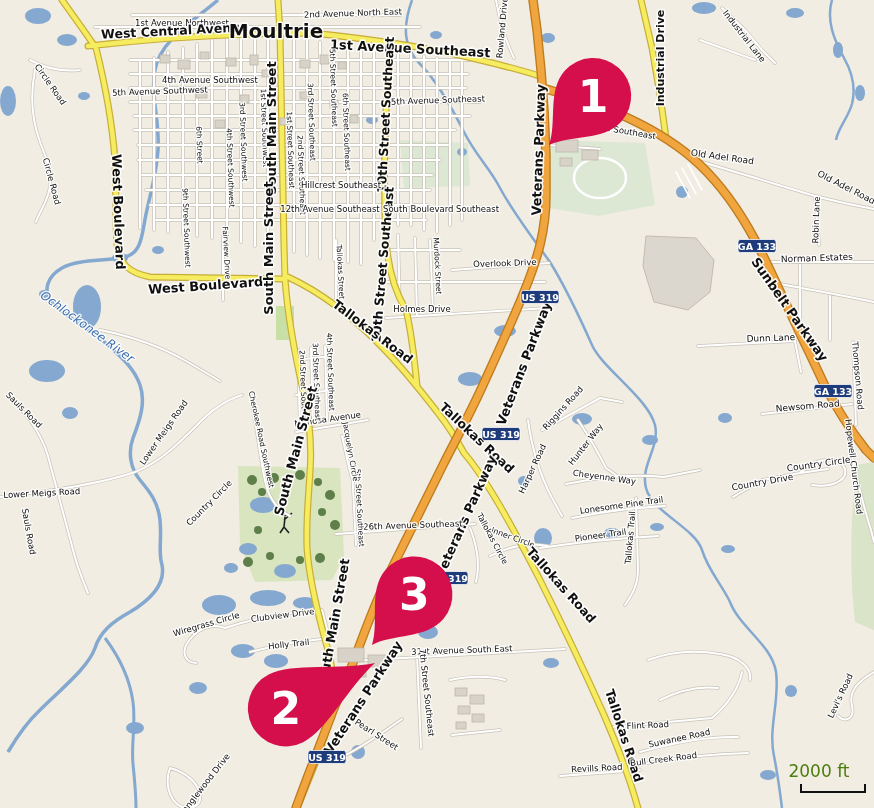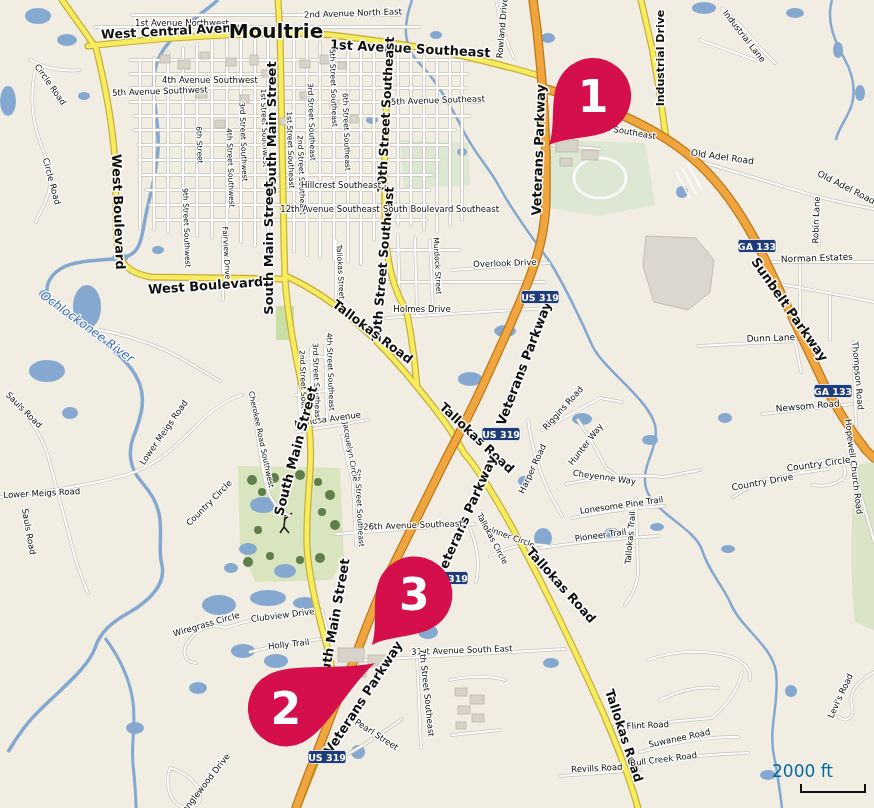--- a/index.html
+++ b/index.html
@@ -2,21 +2,21 @@
 <html><head>
 <meta charset="utf-8">
 <style>
   html,body{margin:0;padding:0;background:#fff;}
   #stage{position:relative;width:874px;height:808px;overflow:hidden;background:#F1EDE2;
          font-family:"DejaVu Sans","Liberation Sans",sans-serif;}
   #map-svg{position:absolute;left:0;top:0;}
   .maplabel{paint-order:stroke;stroke:rgba(255,255,255,0.88);stroke-width:2.6px;stroke-linejoin:round;}
   .maplabel.big{stroke-width:3.2px;}
   #attribution{position:absolute;left:10px;top:806px;font-size:14.5px;color:#000000;}
-  #scale-wrap{position:absolute;left:772px;top:762px;width:94px;text-align:left;color:#0369a1;}
+  #scale-wrap{position:absolute;left:772px;top:762px;width:94px;text-align:center;color:#4d7c0f;}
   #scale-label{font-size:17px;line-height:18px;}
   #scale-bar{margin-top:4px;margin-left:28px;width:62px;height:7px;
              border-left:2px solid #111;border-right:2px solid #111;border-bottom:2px solid #111;}
 </style>
 </head>
 <body>
 
 <div id="stage">
   <svg id="map-svg" width="874" height="808" viewBox="0 0 874 808">
     <defs>

